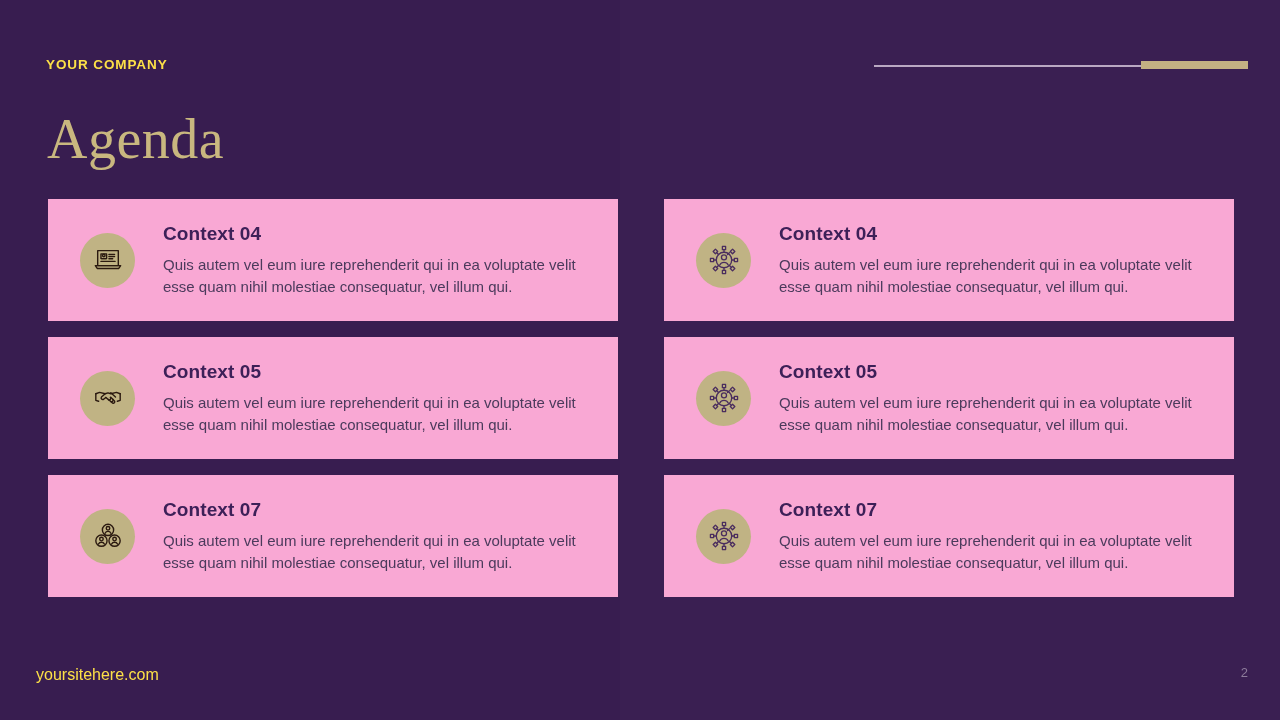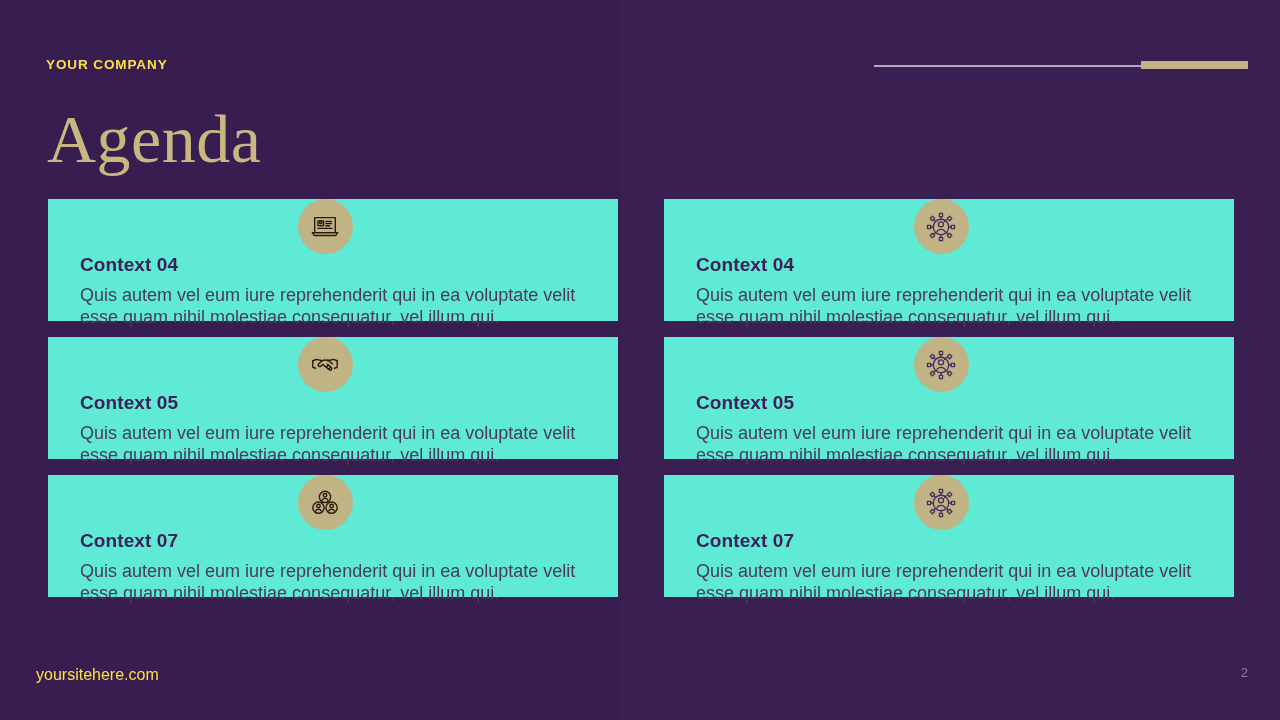--- a/index.html
+++ b/index.html
@@ -31,54 +31,53 @@
     background:#b9a8c2;
   }
   .header-rule-accent {
     position:absolute; top:61px; left:1141px; width:107px; height:8px;
     background:#c4b183;
   }
 
   .page-title {
     position:absolute; left:47px; top:96px;
     font-family:"Liberation Serif", serif;
-    font-size:68px; line-height:86px; font-weight:normal;
+    font-size:56px; line-height:86px; font-weight:normal;
     color:#c9b77f; letter-spacing:0.5px;
   }
 
   
   .cards {
     position:absolute; left:48px; top:199px;
     width:1187px; height:399px;
     display:grid;
     grid-template-columns:570px 570px;
     grid-template-rows:122px 122px 122px;
     column-gap:46px; row-gap:16px;
   }
   .card {
-    background:#5eead4;
+    background:#f9a8d4;
     display:flex; align-items:center;
     padding:0 20px 0 32px;
-    flex-direction:column;
   }
   .card-icon {
     flex:0 0 auto;
     width:55px; height:55px; border-radius:50%;
     background:#c0b384;
     display:flex; align-items:center; justify-content:center;
     margin-right:28px;
   }
   .card-icon svg { display:block; }
   .card-body { flex:1 1 auto; min-width:0; }
   .card-title {
     font-size:19px; font-weight:bold; color:#3d2058;
     letter-spacing:0.1px; margin-bottom:9px;
   }
   .card-desc {
-    font-size:18px; line-height:21.5px; color:#4b3a5c;
+    font-size:15px; line-height:21.5px; color:#4b3a5c;
   }
 
   
   .site-url {
     position:absolute; left:36px; top:666px;
     font-size:16px; color:#fde047;
   }
   .page-number {
     position:absolute; right:32px; top:665px;
     font-size:13px; color:#8d7c9b;

